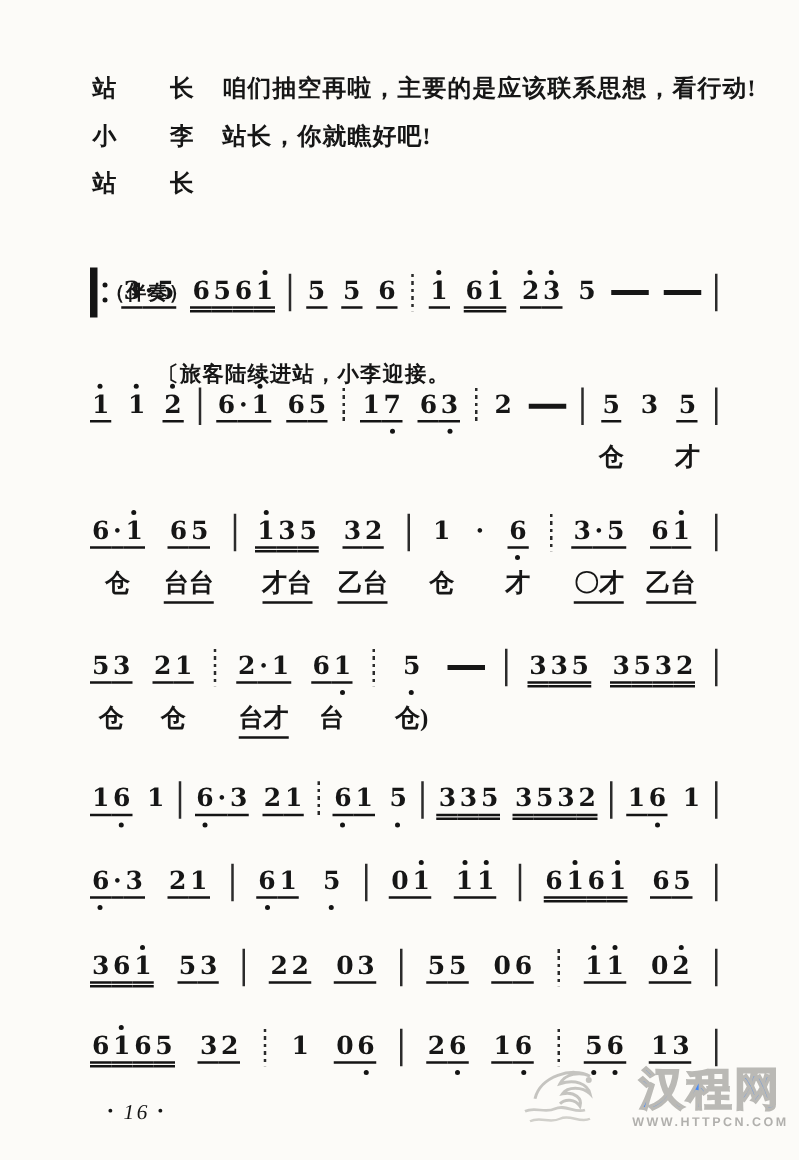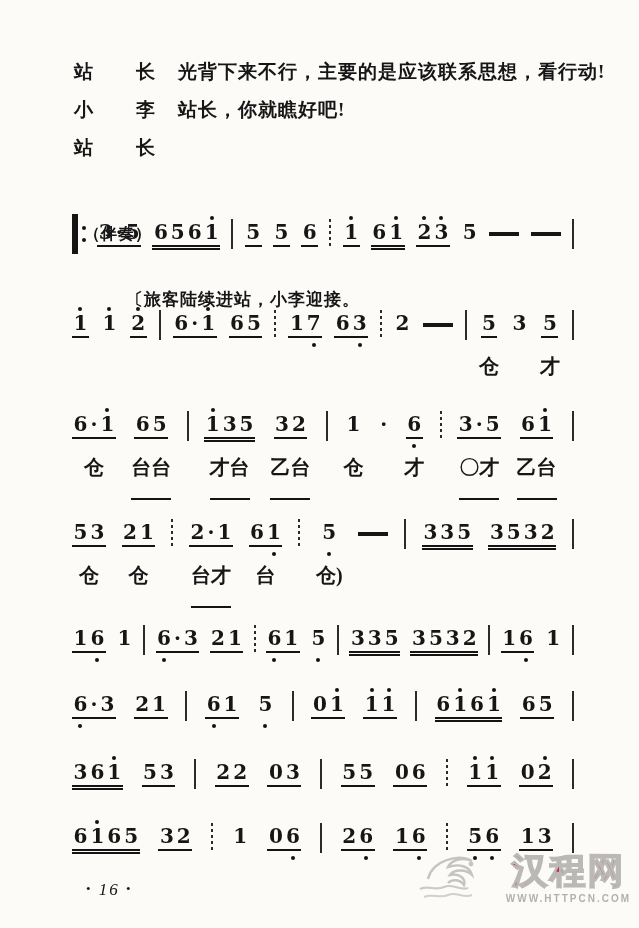--- a/index.html
+++ b/index.html
@@ -27,53 +27,53 @@
   .cell{display:flex;flex-direction:column;align-items:center;}
   .tdot,.bdot{height:8px;width:100%;display:flex;justify-content:center;align-items:flex-end;}
   .bdot{align-items:flex-start;padding-top:2px;height:7px;}
   .odot{width:4px;height:4px;border-radius:50%;background:#141414;visibility:hidden;}
   .on .odot{visibility:visible;}
   .g{font-family:"DejaVu Serif","Liberation Serif",serif;font-weight:700;
      font-size:20px;line-height:24px;height:24px;padding:0 1.5px;}
   .ul{align-self:stretch;height:2px;margin-top:1px;background:transparent;}
   .ul.onl{background:#141414;}
   .lyr{margin-top:3px;font-size:20px;font-weight:700;white-space:nowrap;line-height:26px;}
-  .lyr.lu{border-bottom:2.5px solid #141414;padding-bottom:18px;}
+  .lyr.lu{border-bottom:2.5px solid #141414;padding-bottom:1px;}
   .bar{width:2px;height:30px;background:#2b2b2b;margin-top:7px;flex-shrink:0;}
   .bar.dashed{background:repeating-linear-gradient(to bottom,#2b2b2b 0 3px,transparent 3px 6px);}
   .dashline{width:30px;height:3.5px;background:#161616;margin-top:20px;flex-shrink:0;}
   .rs{display:flex;align-items:center;margin-top:2px;flex-shrink:0;}
   .rs-thick{width:6px;height:40px;background:#141414;}
   .rs-dots{display:flex;flex-direction:column;justify-content:space-evenly;height:34px;margin-left:4px;}
   .rs-dots i{width:4px;height:4px;border-radius:50%;background:#141414;}
 
   
   #pageno{position:absolute;top:880px;left:86px;font-size:17px;font-weight:400;
           font-style:italic;letter-spacing:2px;}
   #pageno .pdot{font-style:normal;font-size:13px;vertical-align:2px;}
 
   #watermark{position:absolute;right:8px;top:845px;display:flex;align-items:center;opacity:.95;}
   #wm-text{display:flex;flex-direction:column;align-items:center;margin-left:4px;}
   #wm-name{font-size:36px;font-weight:700;line-height:40px;letter-spacing:2px;
-           color:#be185d;-webkit-text-stroke:1.5px #b7b6b2;}
+           color:#3b82f6;-webkit-text-stroke:1.5px #b7b6b2;}
   #wm-url{font-size:10px;font-weight:700;color:#aeadaa;letter-spacing:2px;margin-top:2px;
           font-family:"Liberation Sans","DejaVu Sans",sans-serif;}
 </style>
 </head>
 <body>
 
 <div id="page">
 
   <div id="dialogue">
       <div class="dline">
         <div class="spk">
           <div>站</div>
           <div>长</div>
         </div>
-        <div class="dtext">光背下来不行，主要的是应该联系思想，看行动!</div>
+        <div class="dtext">咱们抽空再啦，主要的是应该联系思想，看行动!</div>
       </div>
       <div class="dline">
         <div class="spk">
           <div>小</div>
           <div>李</div>
         </div>
         <div class="dtext">站长，你就瞧好吧!</div>
       </div>
       <div class="dline">
         <div class="spk">

